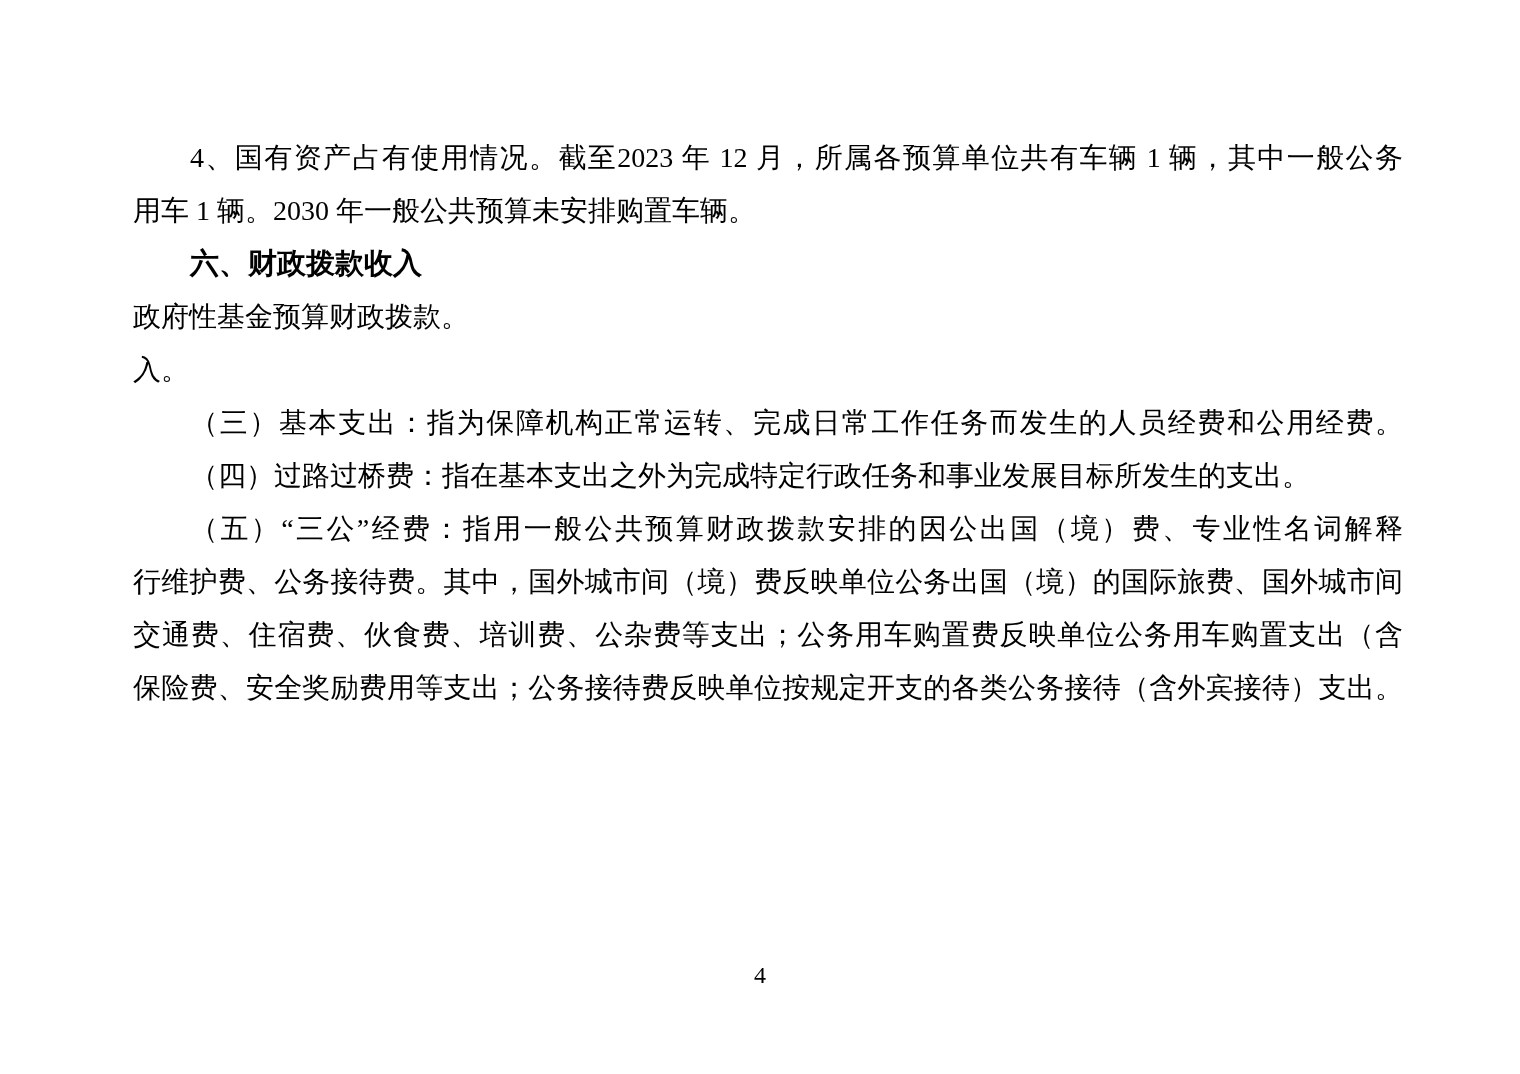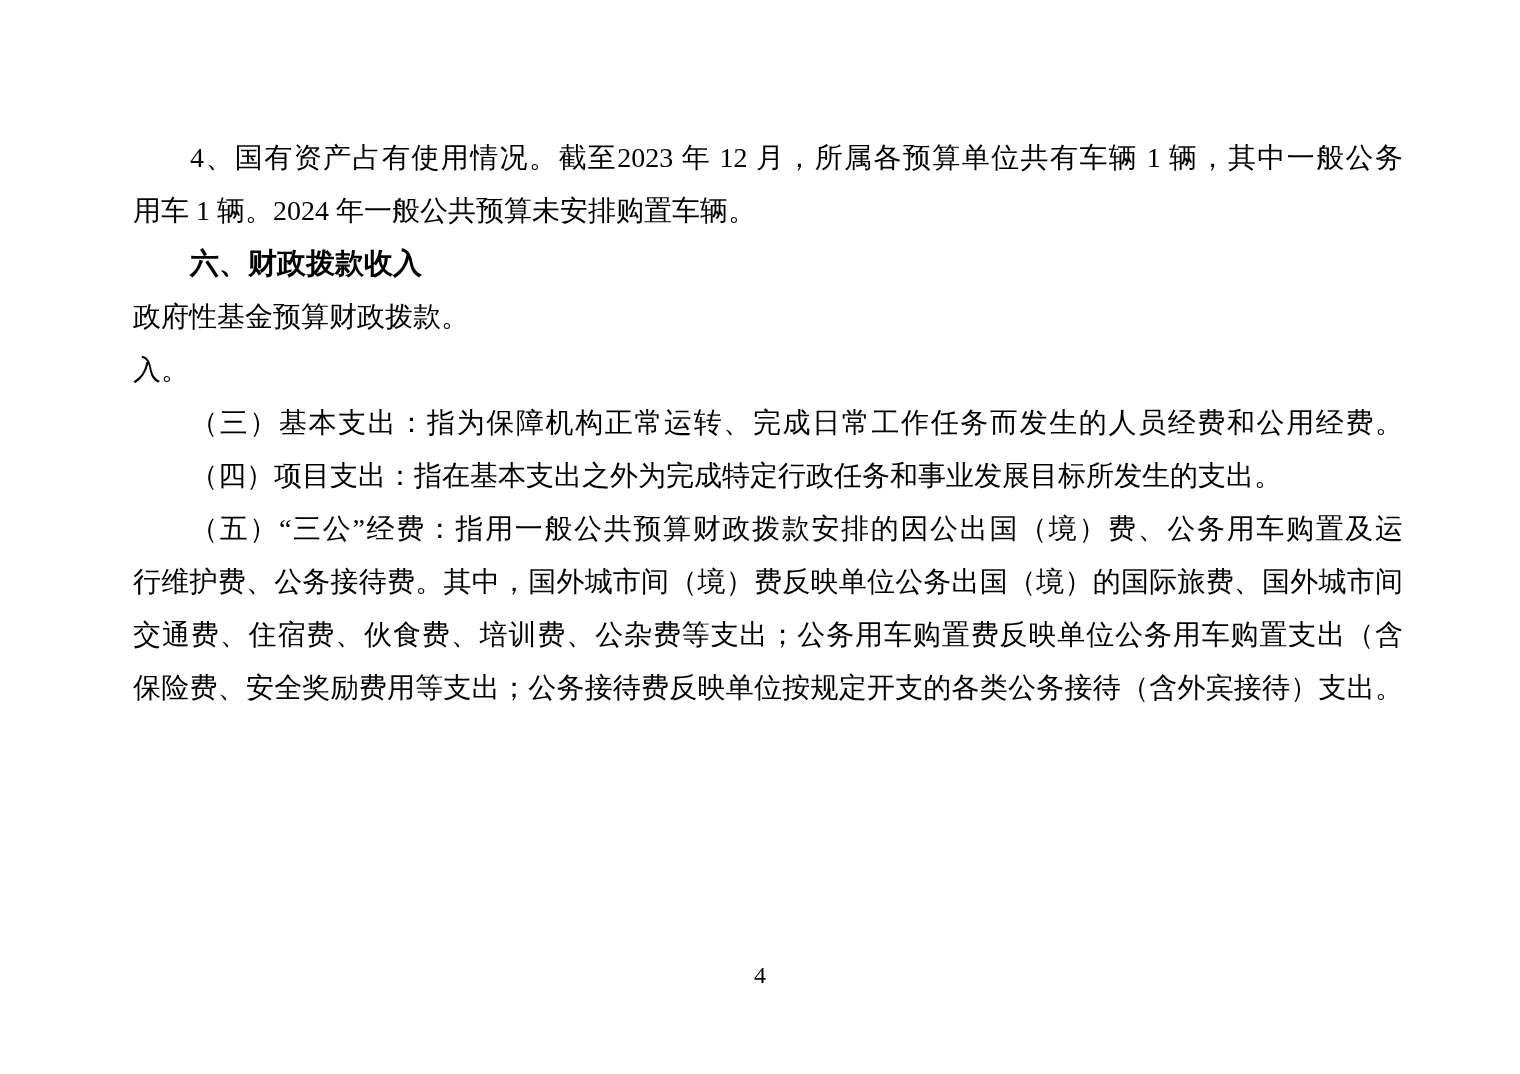--- a/index.html
+++ b/index.html
@@ -55,45 +55,45 @@
 </style>
 </head>
 <body>
 
 <div class="page">
 
   <main class="content">
 
     <section>
       <div class="line indent fill">4、国有资产占有使用情况。截至2023 年 12 月，所属各预算单位共有车辆 1 辆，其中一般公务</div>
-      <div class="line">用车 1 辆。2024 年一般公共预算未安排购置车辆。</div>
+      <div class="line">用车 1 辆。2030 年一般公共预算未安排购置车辆。</div>
     </section>
 
     <section>
       <div class="line indent heading-line">六、财政拨款收入</div>
     </section>
 
     <section>
       <div class="line">政府性基金预算财政拨款。</div>
     </section>
 
     <section>
       <div class="line">入。</div>
     </section>
 
     <section>
       <div class="line indent fill">（三）基本支出：指为保障机构正常运转、完成日常工作任务而发生的人员经费和公用经费。</div>
     </section>
 
     <section>
-      <div class="line indent">（四）项目支出：指在基本支出之外为完成特定行政任务和事业发展目标所发生的支出。</div>
+      <div class="line indent">（四）过路过桥费：指在基本支出之外为完成特定行政任务和事业发展目标所发生的支出。</div>
     </section>
 
     <section>
-      <div class="line indent fill">（五）“三公”经费：指用一般公共预算财政拨款安排的因公出国（境）费、公务用车购置及运</div>
+      <div class="line indent fill">（五）“三公”经费：指用一般公共预算财政拨款安排的因公出国（境）费、专业性名词解释</div>
       <div class="line fill">行维护费、公务接待费。其中，国外城市间（境）费反映单位公务出国（境）的国际旅费、国外城市间</div>
       <div class="line fill">交通费、住宿费、伙食费、培训费、公杂费等支出；公务用车购置费反映单位公务用车购置支出（含</div>
       <div class="line fill">保险费、安全奖励费用等支出；公务接待费反映单位按规定开支的各类公务接待（含外宾接待）支出。</div>
     </section>
 
   </main>
 
   <footer>
     <div class="page-number">4</div>
   </footer>

